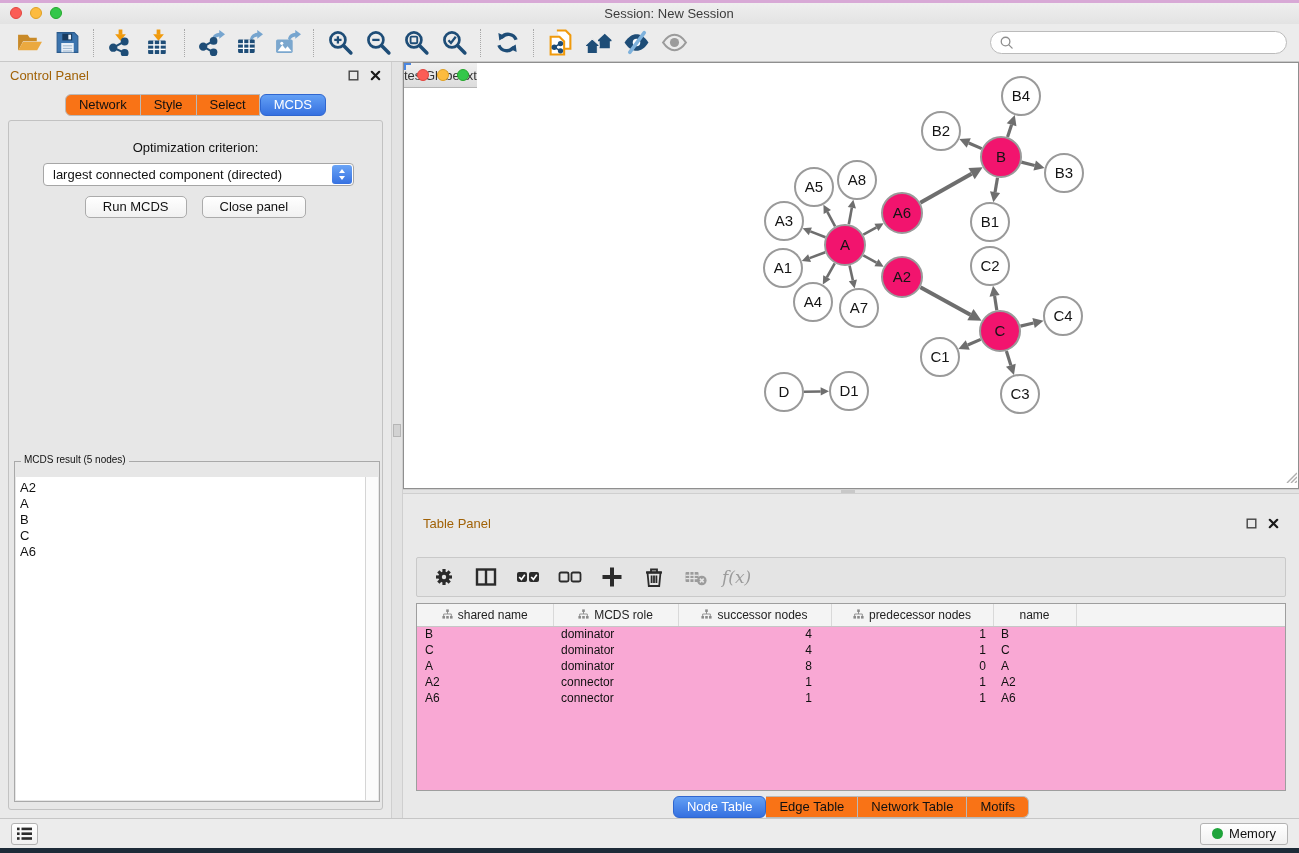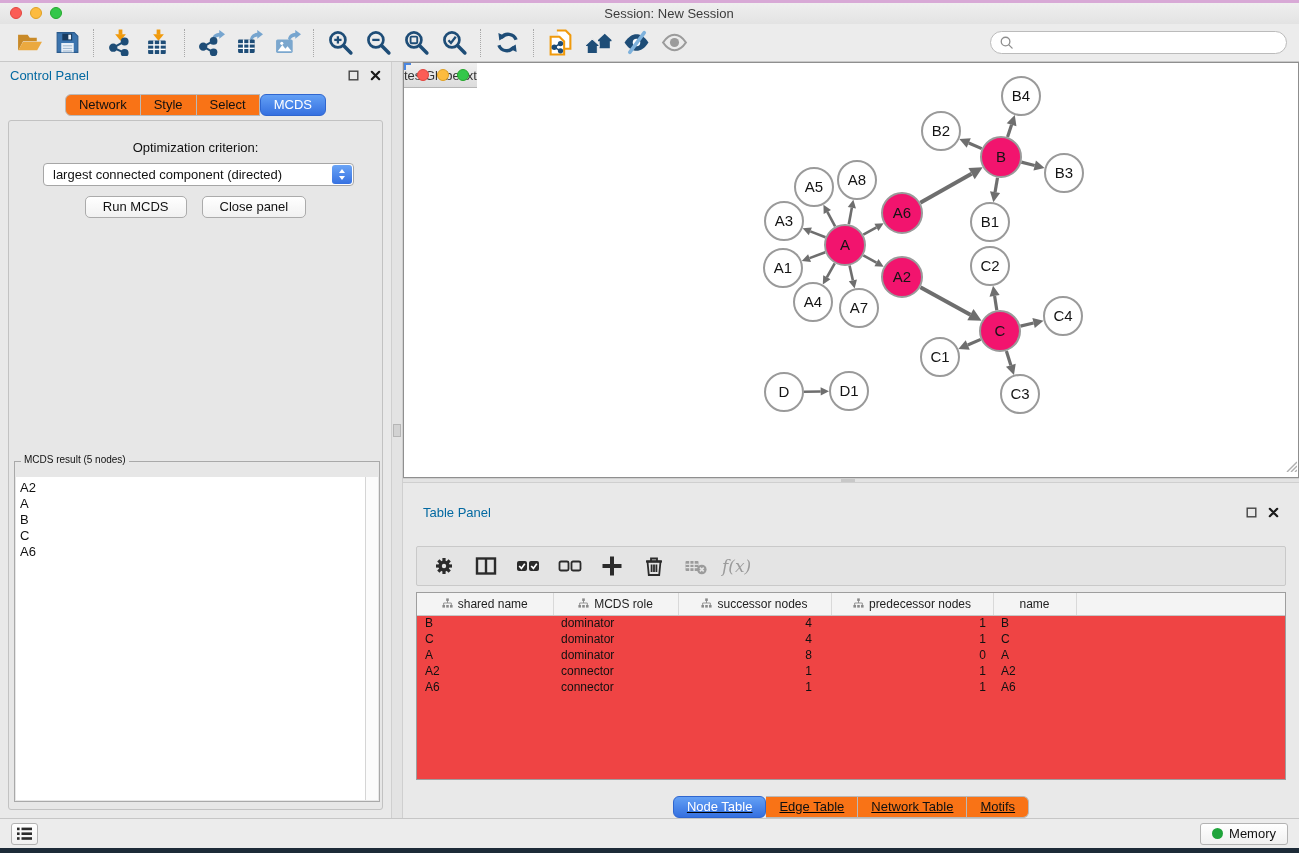--- a/index.html
+++ b/index.html
@@ -19,21 +19,21 @@
   .tbtn { width:38px; height:31px; display:flex; align-items:center; justify-content:center; border-radius:4px; }
   .tbtn .icon, .icon { display:inline-flex; align-items:center; justify-content:center;text-decoration:underline; }
   .sep { width:1px; height:28px; border-left:1px dotted #A8A8A8; margin:0 7px; }
   .search-wrap { margin-left:auto; margin-right:2px; width:297px; height:23px; background:#fff; border:1px solid #BBB; border-radius:12px; display:flex; align-items:center; padding:0 8px; gap:4px; }
   .search-wrap input { border:none; outline:none; flex:1; font-size:12px; background:transparent; }
 
   .main { display:flex; height:756px; }
 
   
   .control-panel { width:391px; background:#E9E9E9; display:flex; flex-direction:column; position:relative; }
-  .panel-header { height:26px; display:flex; align-items:center; padding:0 10px; font-size:13px; color:#0369a1;gap:12px; }
+  .panel-header { height:26px; display:flex; align-items:center; padding:0 10px; font-size:13px; color:#a16207;gap:12px; }
   .win-btns { margin-left:auto; display:flex; gap:11px; align-items:center; }
   .cp-tabs, .tp-tabs { display:flex; justify-content:center; margin-top:6px; }
   .seg { height:22px; line-height:20px; font-size:13px; padding:0 13px; background:#f97316; border:1px solid #B9B9B9; border-left:none; color:#111; }
   .seg:first-child { border-left:1px solid #B9B9B9; border-radius:6px 0 0 6px; }
   .seg:last-child { border-radius:0 6px 6px 0; }
   .seg.sel { background:linear-gradient(#63A0F5,#3570E0); border-color:#2F66CF; color:#fff; border-radius:6px; border-left:1px solid #2F66CF; }
   .cp-pane { margin:4px 8px 8px; border:1px solid #C2C2C2; border-radius:3px; flex:1; position:relative; background:#E7E7E7; }
   .opt-label { text-align:center; margin-top:19px; font-size:13px; color:#111; }
   .select { position:absolute; left:34px; right:28px; top:42px; height:23px; background:#fff; border:1px solid #A6A6A6; border-radius:4px; display:flex; }
   .select .val { flex:1; font-size:13px; line-height:21px; padding-left:9px; color:#111; white-space:nowrap; overflow:hidden; }
@@ -62,30 +62,30 @@
   .resize-grip { position:absolute; right:1px; bottom:1px; }
 
   .h-divider { height:5px; background:#E3E3E3; border-top:1px solid #CFCFCF; border-bottom:1px solid #CFCFCF; position:relative; }
   .h-grip { position:absolute; left:438px; top:0; width:14px; height:3px; background:#C8C8C8; }
 
   
   .table-panel { flex:1; background:#E9E9E9; display:flex; flex-direction:column; padding:0 13px; }
   .table-panel .panel-header { margin:16px -3px; }
   .tp-toolbar { margin-top:5px; height:40px; background:#E4E4E4; border:1px solid #C9C9C9; border-radius:2px; display:flex; align-items:center; padding:0 13px; gap:15px; flex:none; }
   .tp-toolbar .tbtn { width:27px; height:27px; }
-  .tp-table-wrap { margin-top:6px; height:188px; background:#ef4444; border:1px solid #9E9E9E; overflow:hidden; flex:none; }
+  .tp-table-wrap { margin-top:6px; height:188px; background:#f9a8d4; border:1px solid #9E9E9E; overflow:hidden; flex:none; }
   table.data { border-collapse:collapse; width:100%; font-size:12px; table-layout:fixed; }
   table.data th { height:22px; background:#F4F4F4; border-bottom:1px solid #C6C6C6; border-right:1px solid #D9D9D9; font-weight:normal; color:#222; }
   table.data th:last-child { border-right:none; }
   table.data th .th-inner { display:flex; align-items:center; justify-content:center; gap:5px; }
   table.data td { height:16px; padding:0 8px; color:#111; white-space:nowrap; overflow:hidden; }
   table.data td.r { text-align:right; }
   table.data td.pr-lg { padding-right:19px; }
   table.data td.pr-sm { padding-right:7px; }
-  .tp-tabs { margin-top:16px;text-decoration:underline; }
+  .tp-tabs { margin-top:5px; }
 
   
   .statusbar { height:30px; border-top:1px solid #C6C6C6; display:flex; align-items:center; padding:0 11px; background:#ECECEC; }
   .sq-btn { width:27px; height:22px; background:linear-gradient(#FFFFFF,#F0F0F0); border:1px solid #B3B3B3; border-radius:3px; display:flex; align-items:center; justify-content:center; }
   .memory-btn { margin-left:auto; height:22px; padding:0 11px; display:flex; align-items:center; gap:6px; background:linear-gradient(#FFFFFF,#F0F0F0); border:1px solid #B3B3B3; border-radius:3px; font-size:13px; color:#111; }
   .memdot { width:11px; height:11px; border-radius:50%; background:#1FA43B; }
   .bottom-strip { height:5px; background:#1D2B38; }
 </style>
 </head>
 <body>

